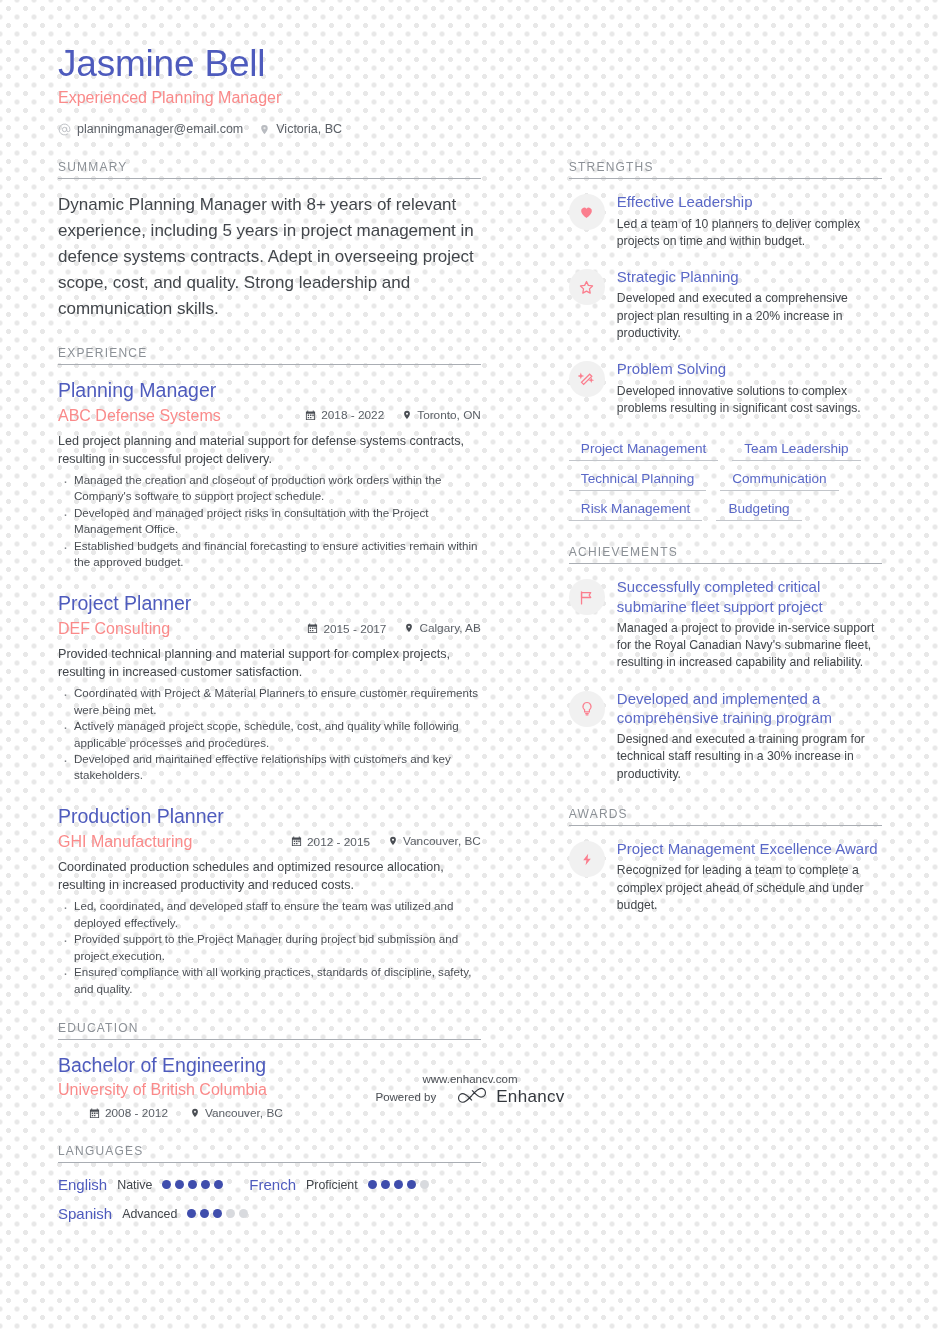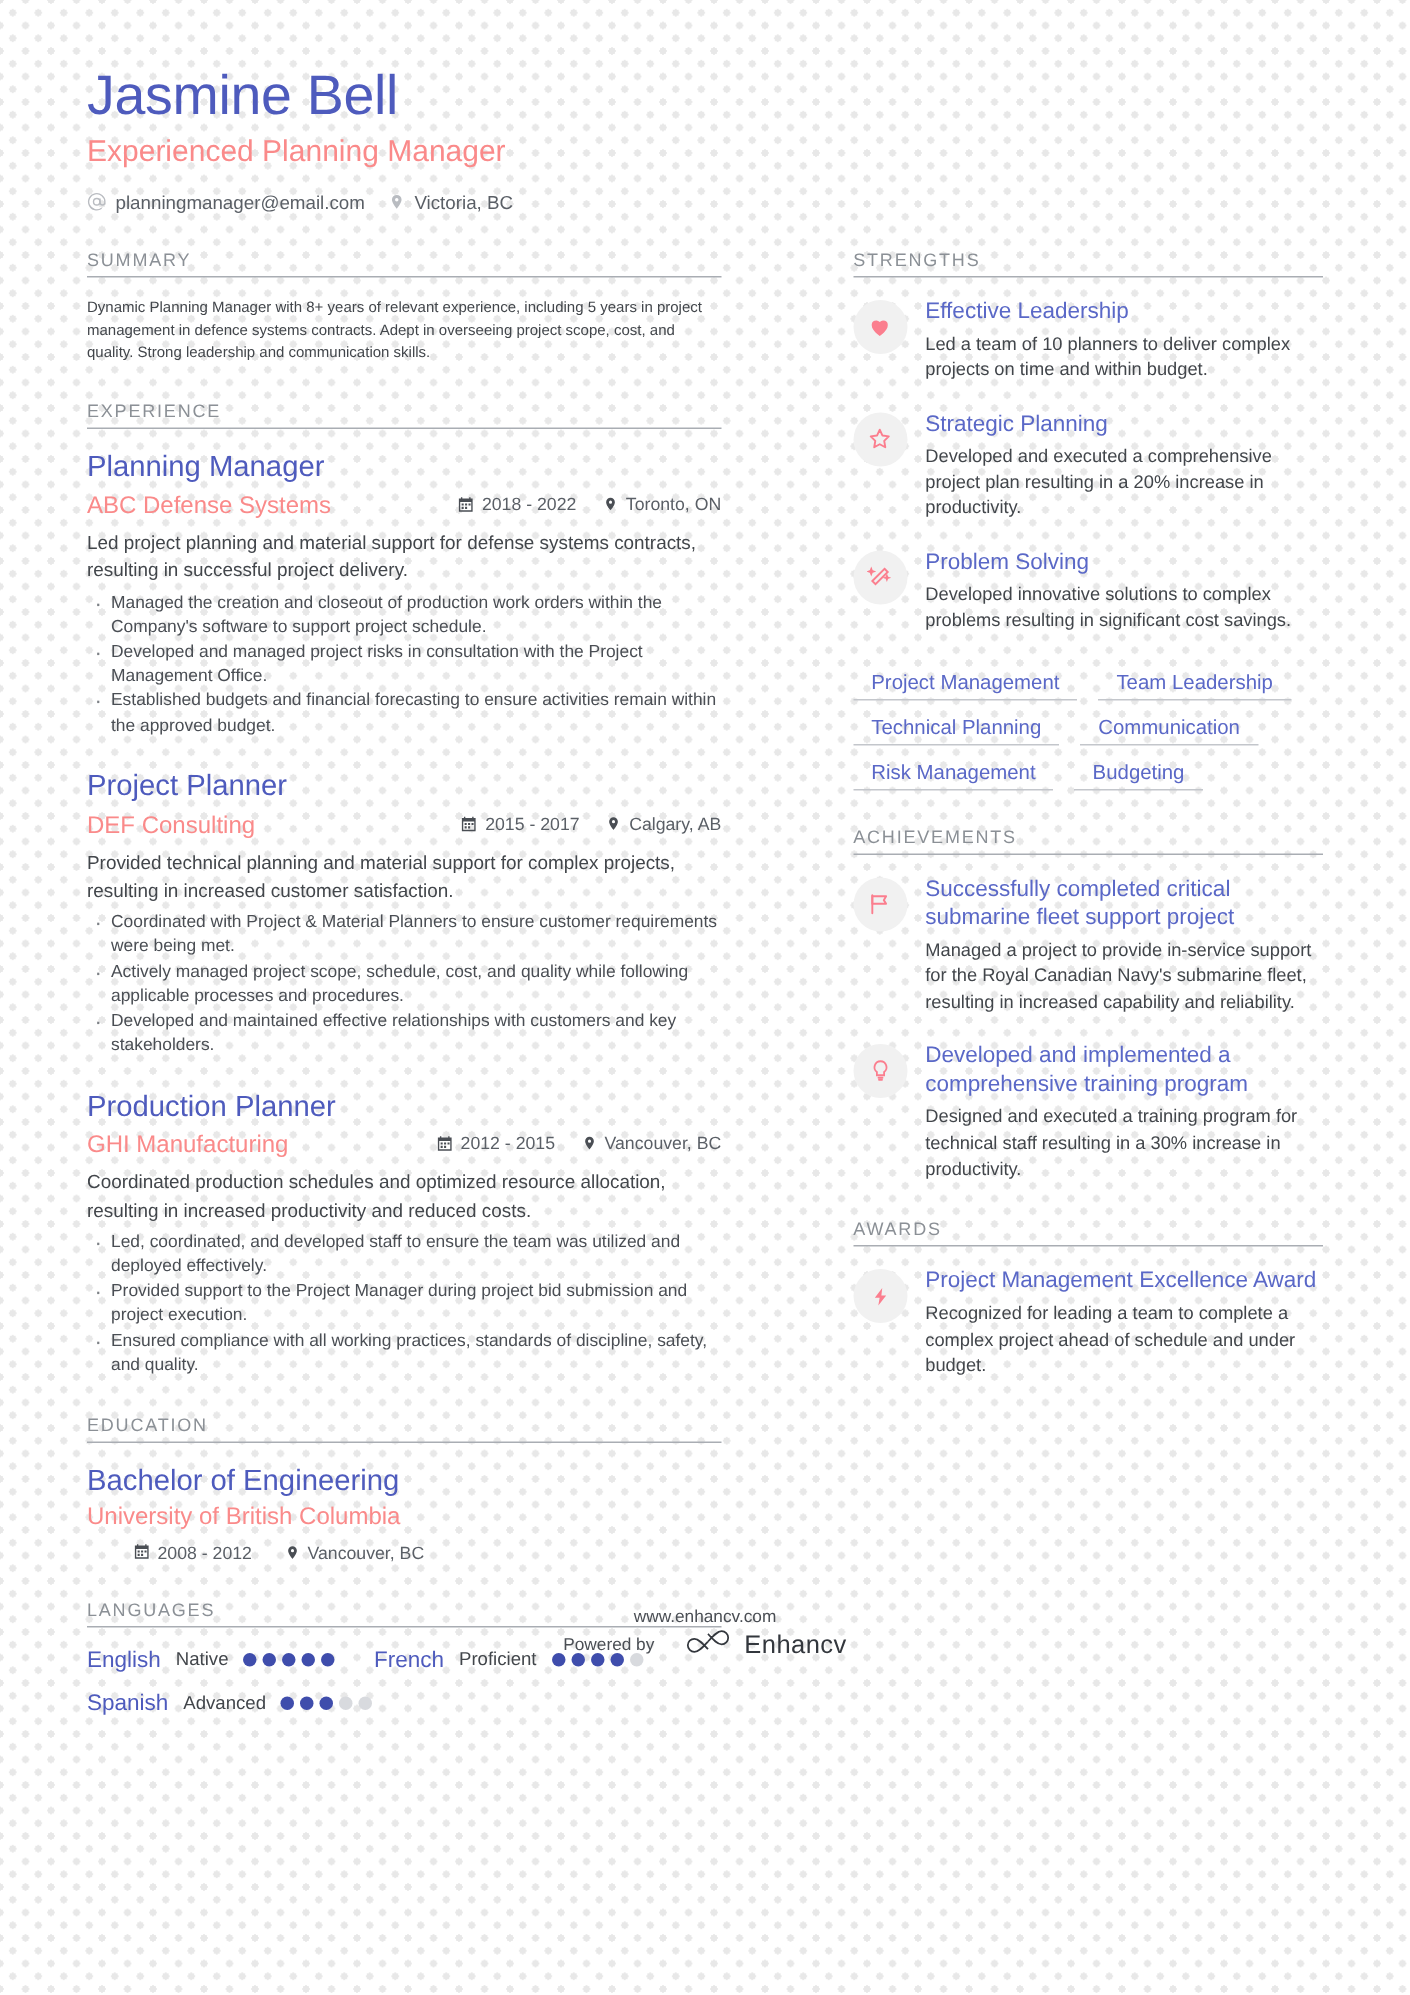--- a/index.html
+++ b/index.html
@@ -19,39 +19,39 @@
       radial-gradient(circle, #e8e8e8 2.3px, transparent 2.4px);
     background-size:17px 17px, 17px 17px;
     background-position:0 0, 8.5px 8.5px;
     pointer-events:none;
     z-index:0;
   }
   #page { position:relative; z-index:1; width:940px; height:1137px; padding:42px 58px 0 58px; }
 
   
   .name { font-size:37px; font-weight:400; color:#4e5bbd; letter-spacing:-0.2px; line-height:1.18; }
-  .title { font-size:20px; color:#fa8a8a; font-weight:400; margin-top:2px; line-height:1.3; }
+  .title { font-size:16px; color:#fa8a8a; font-weight:400; margin-top:2px; line-height:1.3; }
   .contacts { display:flex; align-items:center; gap:16px; margin-top:14px; }
   .contact { display:flex; align-items:center; gap:6px; font-size:12.5px; color:#5a5f66; }
   .contact .ic { color:#b9bcc1; display:inline-flex; align-items:center; }
 
   
   .cols { display:flex; margin-top:24px; align-items:flex-start; }
   .left  { width:468px; padding-right:44px; }
   .right { width:314px;margin-left:44px; }
 
   
   .sec-h {
     font-size:12px; letter-spacing:1.2px; color:#8b9096; font-weight:400;
     padding-bottom:4px; border-bottom:1.4px solid #a9adb3; margin-bottom:13px;
   }
   .sec { margin-bottom:24px; }
 
   
-  .summary { font-size:10px; line-height:1.52; color:#42464b; }
+  .summary { font-size:17px; line-height:1.52; color:#42464b; }
 
   
   .job { margin-bottom:20px; }
   .job-title { font-size:19.5px; color:#4e5bbd; font-weight:400; line-height:1.3; }
   .job-meta { display:flex; align-items:baseline; margin-top:2px; }
   .job-company { font-size:16px; color:#fa8a8a; flex:1 1 auto; line-height:1.35; }
   .meta-item { display:flex; align-items:center; gap:5px; font-size:11.8px; color:#5a5f66; margin-left:18px; white-space:nowrap; }
   .meta-item .ic { color:#4a4e54; display:inline-flex; }
   .job-desc { font-size:12.6px; line-height:1.45; color:#42464b; margin-top:5px; }
   .bullets { list-style:none; margin-top:4px; }

